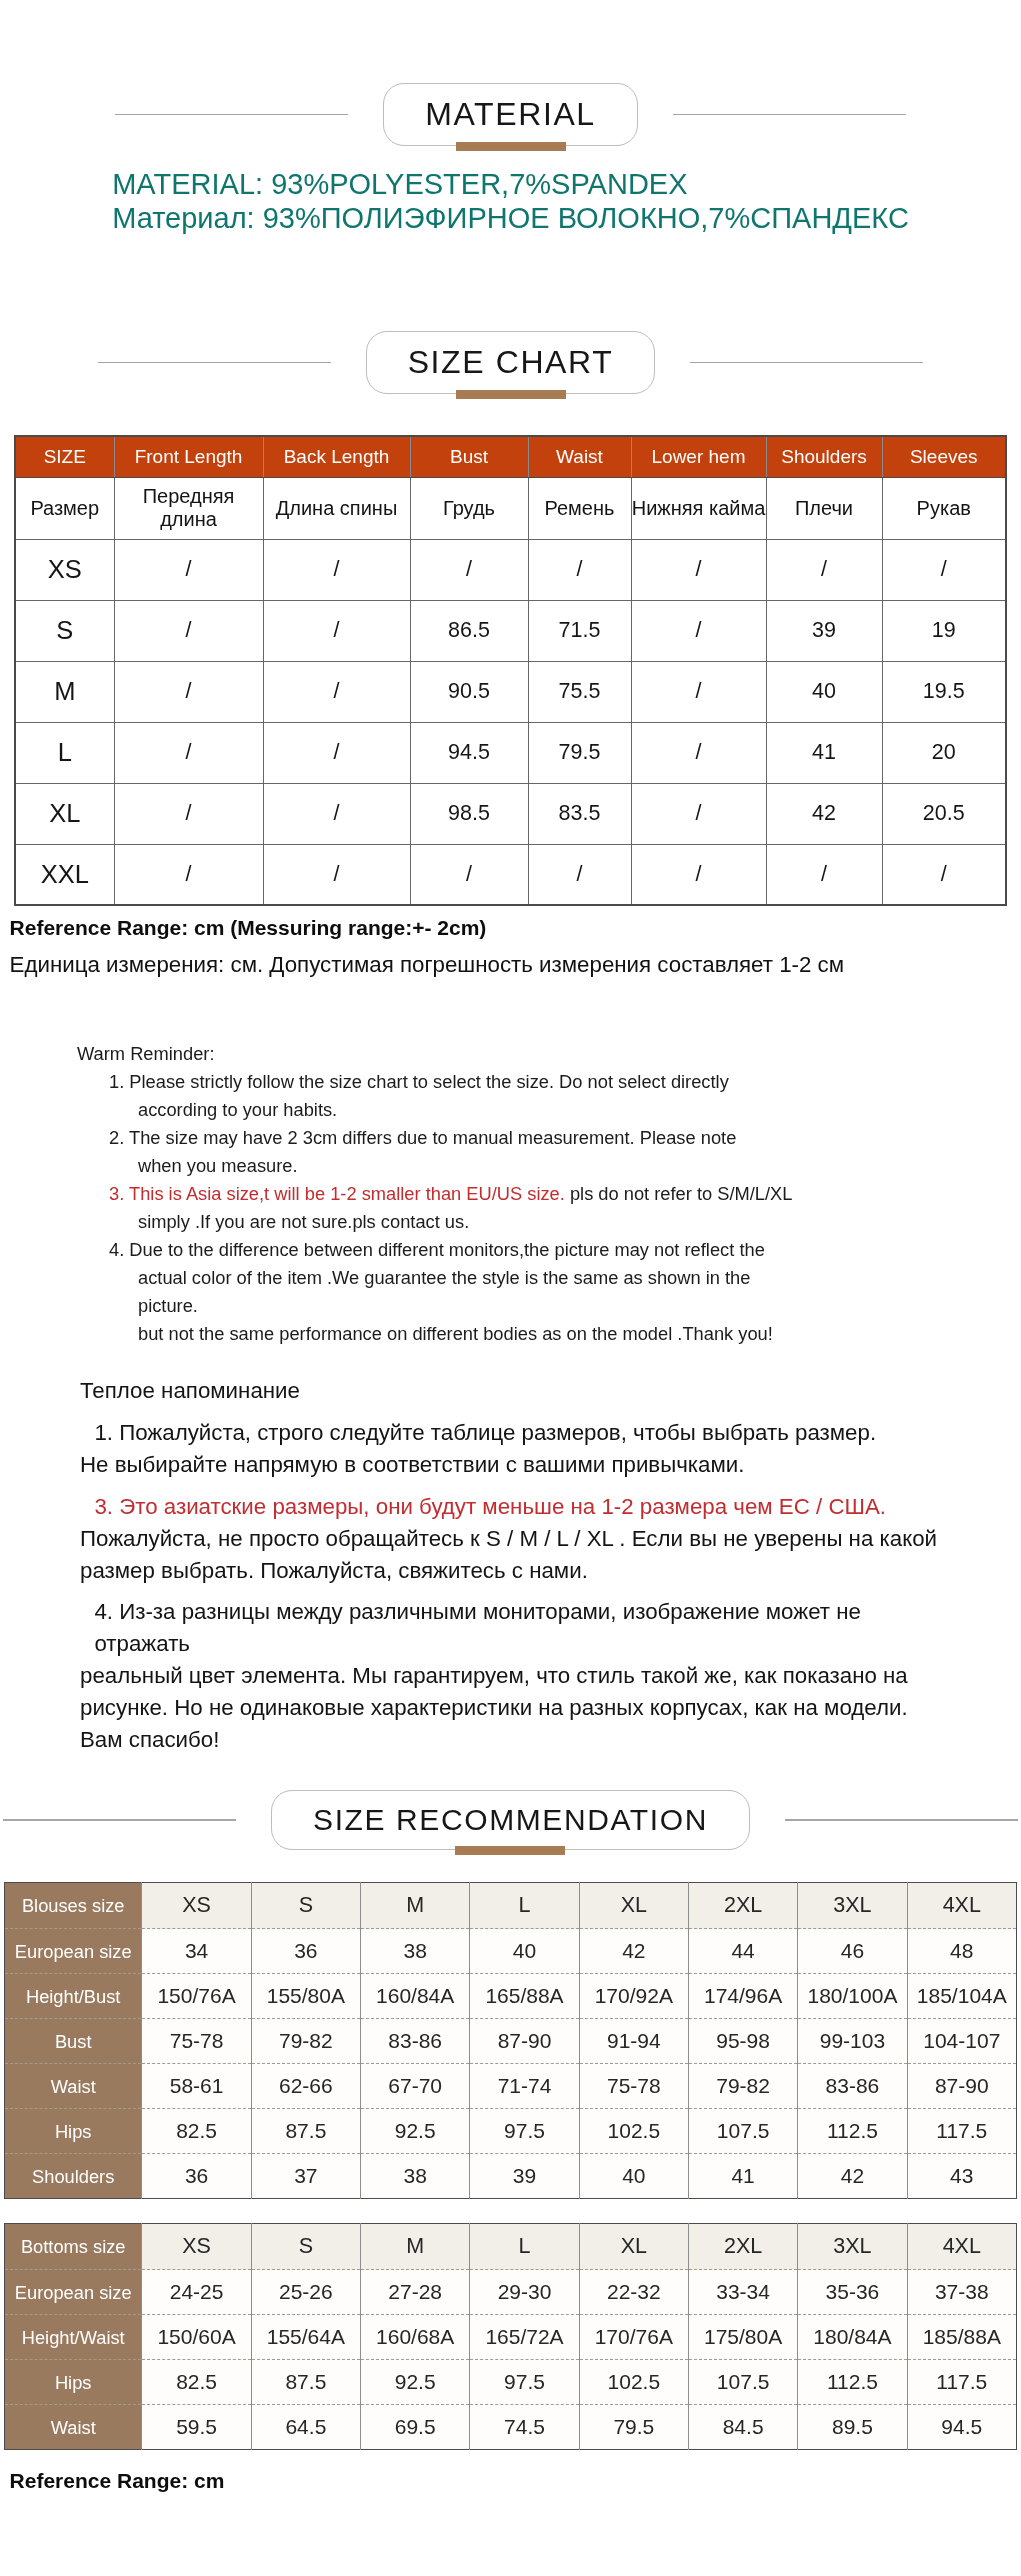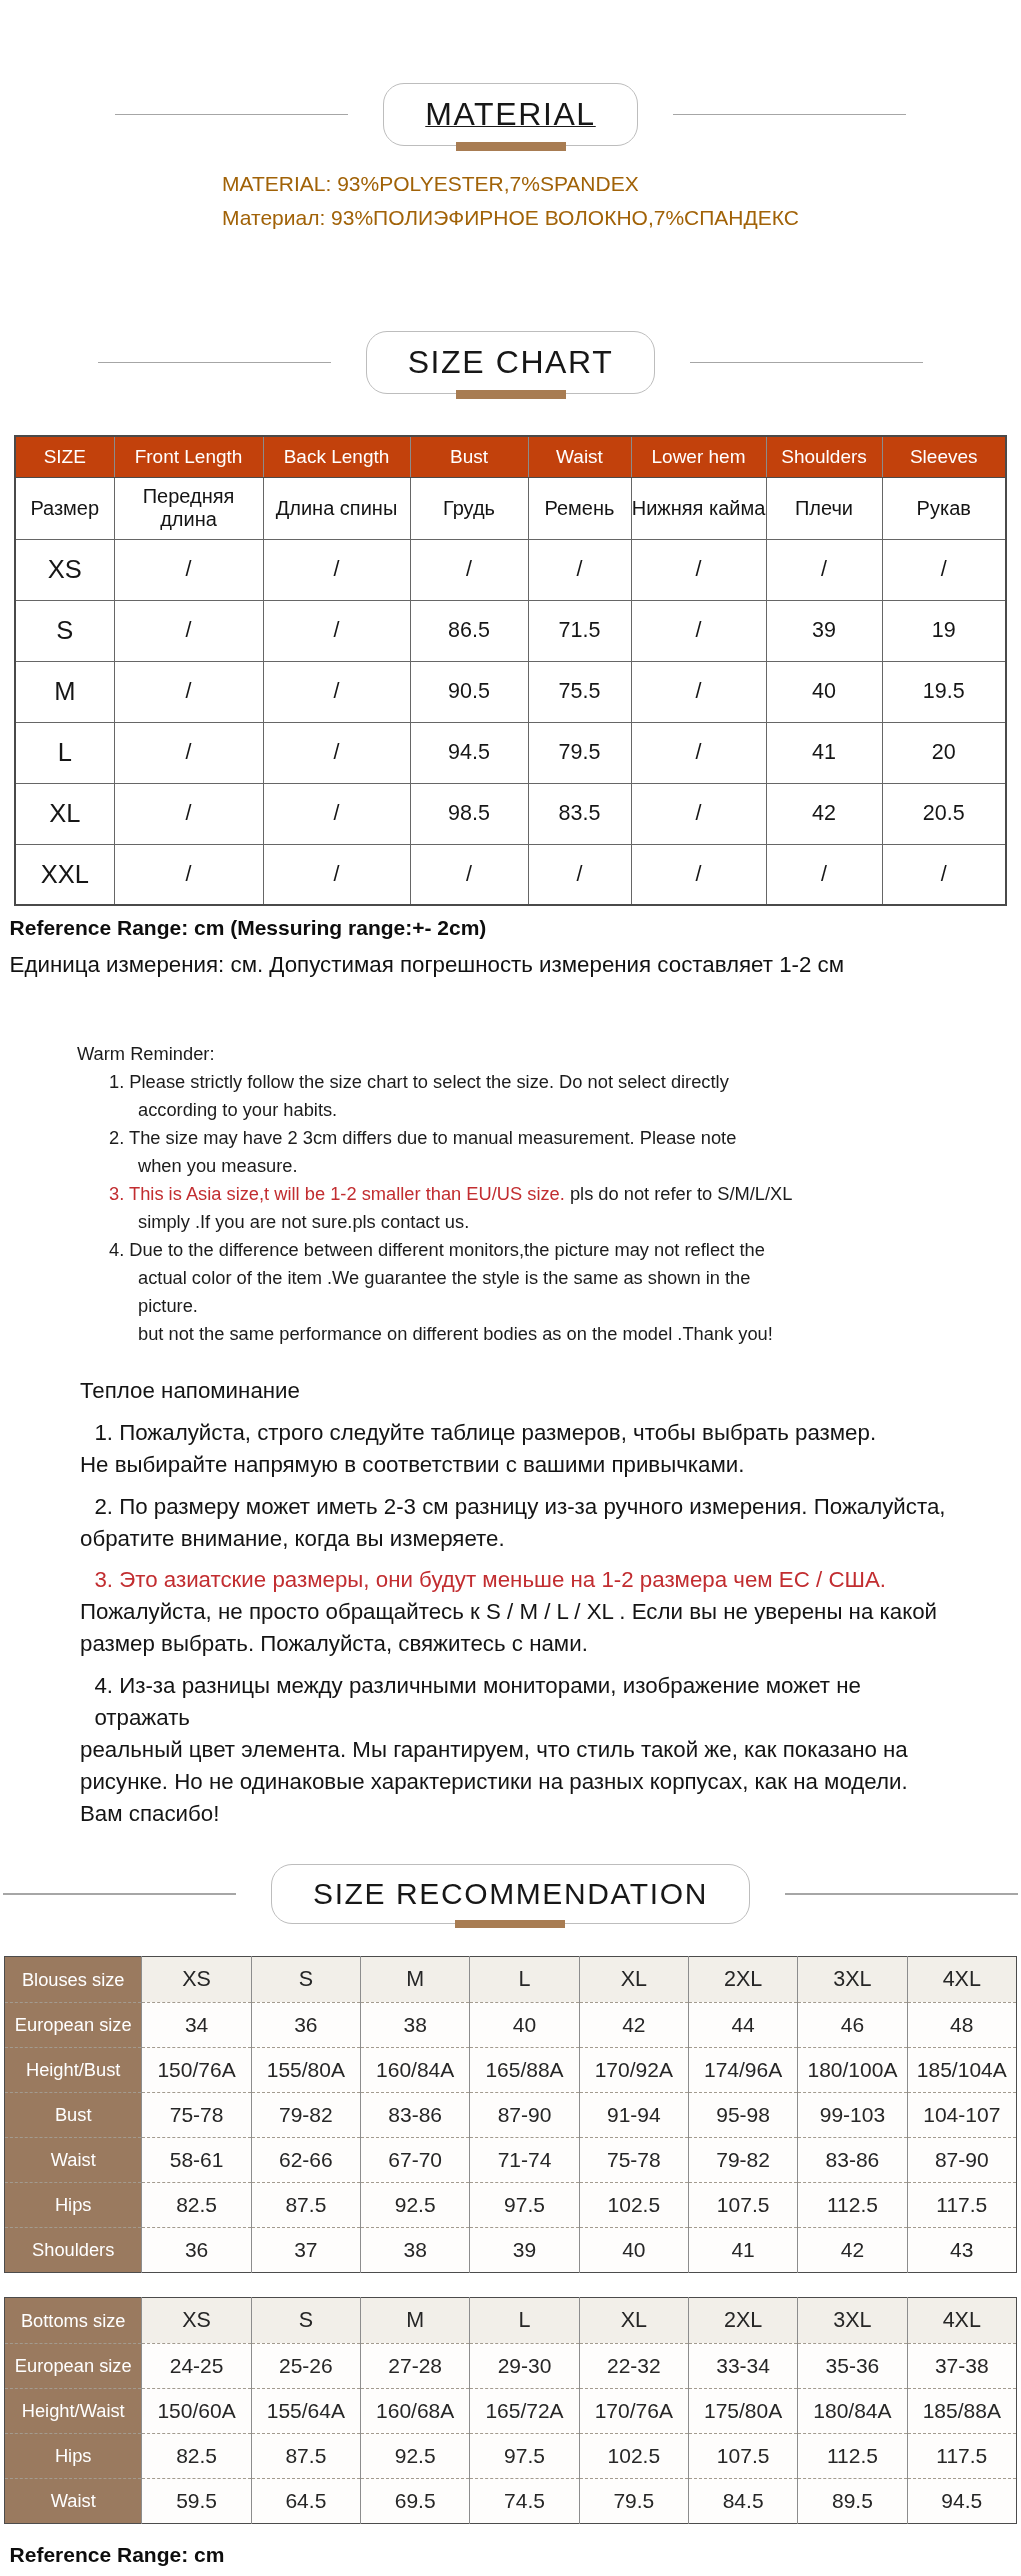--- a/index.html
+++ b/index.html
@@ -28,27 +28,27 @@
     color: #171717;
     white-space: nowrap;
   }
   .badge-underline {
     position: absolute;
     left: 50%; bottom: -5.6px;
     transform: translateX(-50%);
     width: 110px; height: 8.8px;
     background: #a87c52;
   }
-  #material-header { margin-top: 83px; text-decoration: underline; }
+  #material-header { margin-top: 83px; }
   #sizechart-header { margin-top: 96px; text-align: center; }
   #sizerec-header { margin-top: 34px; align-items: center; }
 
   
   .material-lines { width: fit-content; margin: 21px auto 0; }
-  .material-lines div { font-size: 21px; line-height: 34px; color: #a16207; }
+  .material-lines div { font-size: 29px; line-height: 34px; color: #0f766e; }
 
   
   table { border-collapse: collapse; table-layout: fixed; }
   .size-chart {
     width: 992px;
     margin: 41px auto 0;
     border: 2.4px solid #4a4a4a;
   }
   .size-chart th, .size-chart td { text-align: center; }
   .size-chart thead th {
@@ -252,24 +252,20 @@
   <div class="wr-line cont">but not the same performance on different bodies as on the model .Thank you!</div>
 </div>
 
 <div class="warm-ru">
   <div class="ru-title">Теплое напоминание</div>
   <div class="ru-item">
     <div class="ru-first">1. Пожалуйста, строго следуйте таблице размеров, чтобы выбрать размер.</div>
     <div>Не выбирайте напрямую в соответствии с вашими привычками.</div>
   </div>
   <div class="ru-item">
-    <div class="ru-first">2. По размеру может иметь 2-3 см разницу из-за ручного измерения. Пожалуйста,</div>
-    <div>обратите внимание, когда вы измеряете.</div>
-  </div>
-  <div class="ru-item">
     <div class="ru-first red-text">3. Это азиатские размеры, они будут меньше на 1-2 размера чем ЕС / США.</div>
     <div>Пожалуйста, не просто обращайтесь к S / M / L / XL . Если вы не уверены на какой</div>
     <div>размер выбрать. Пожалуйста, свяжитесь с нами.</div>
   </div>
   <div class="ru-item">
     <div class="ru-first">4. Из-за разницы между различными мониторами, изображение может не отражать</div>
     <div>реальный цвет элемента. Мы гарантируем, что стиль такой же, как показано на</div>
     <div>рисунке. Но не одинаковые характеристики на разных корпусах, как на модели.</div>
     <div>Вам спасибо!</div>
   </div>

